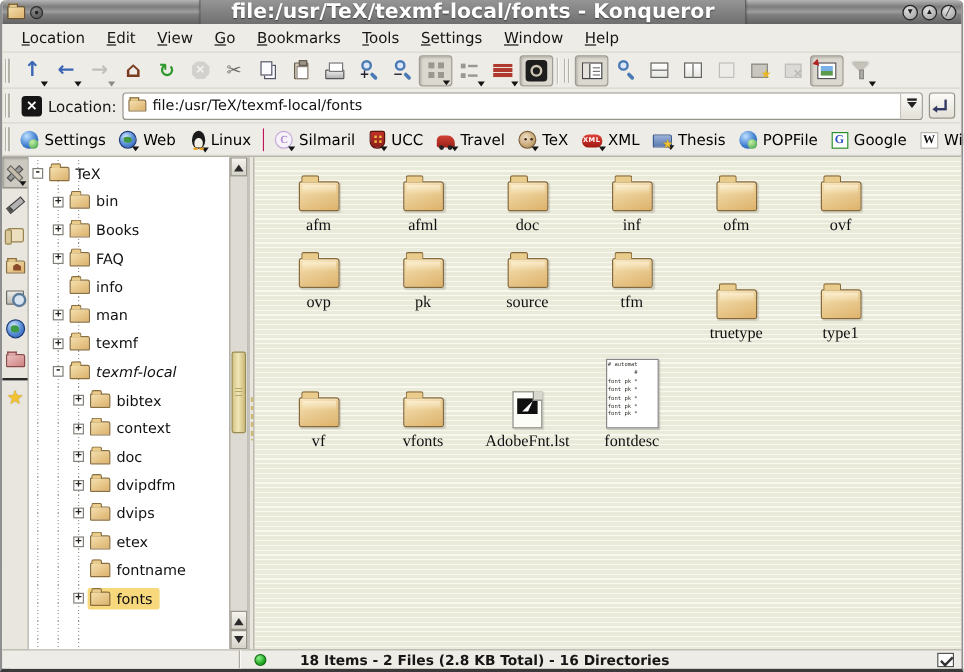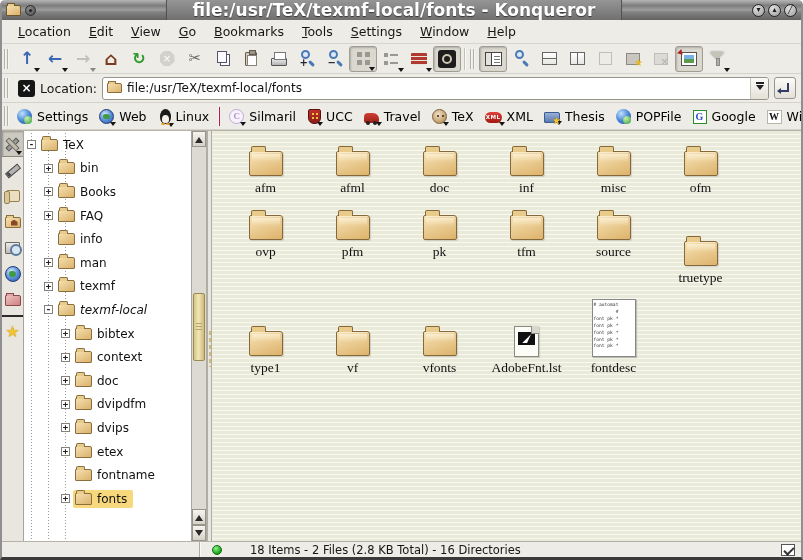--- a/index.html
+++ b/index.html
@@ -315,21 +315,21 @@
   .fitem.docfile .doc-black::before { content:''; position:absolute; left:4px; top:2px; width:9px;
     height:9px; background:#fff; clip-path:polygon(0 100%,100% 0,55% 100%); }
   .fitem.preview .ficon { width:44px; height:58px; margin-bottom:3px; background:#fff;
     border:1px solid #888; box-shadow:1px 1px 1px #00000033; padding:2px 1px;
     align-items:flex-start; justify-content:flex-start; overflow:hidden; }
   .fitem.preview .ptext { display:block; margin:0; font:4.6px/1.5 "DejaVu Sans Mono",monospace;
     color:#33302a; }
 
   
   .statusbar { height:16px; flex:none; display:flex; align-items:center; background:#eeece6;
-    border-top:1px solid #b5b2a9; font-size:11.5px; color:#161616; padding:0 6px; }
+    border-top:1px solid #b5b2a9; font-size:11.5px; color:#161616; padding:0 6px;font-weight:bold; }
   .status-left-pane { width:192px; align-self:stretch; border-right:1px solid #aeaba2;
     box-shadow:1px 0 0 #fbfaf6; flex:none; }
   .led { width:10px; height:10px; border-radius:50%; margin:0 0 0 12px; flex:none;
     background:radial-gradient(circle at 35% 30%,#8cf48c,#18a018 70%); border:1px solid #0c6a0c; }
   .status-text { margin-left:28px; white-space:nowrap; }
   .flagbox { margin-left:auto; width:14px; height:12px; border:1px solid #555; background:#fff;
     position:relative; flex:none; }
   .flagbox::after { content:''; position:absolute; left:2px; top:2px; width:8px; height:4px;
     border-left:2px solid #333; border-bottom:2px solid #333; transform:rotate(-45deg); }
 </style>
@@ -778,75 +778,68 @@
           </div>
 
           <div class="fitem folder">
             <span class="ficon">
               
               
             </span>
             <span class="flabel">inf</span>
           </div>
 
+
           <div class="fitem folder">
             <span class="ficon">
               
               
             </span>
-            <span class="flabel">misc</span>
+            <span class="flabel">ofm</span>
           </div>
 
           <div class="fitem folder">
             <span class="ficon">
               
               
             </span>
-            <span class="flabel">ofm</span>
-          </div>
-
+            <span class="flabel">ovf</span>
+          </div>
 
           <div class="fitem folder">
             <span class="ficon">
               
               
             </span>
             <span class="flabel">ovp</span>
           </div>
 
+
           <div class="fitem folder">
             <span class="ficon">
               
               
             </span>
-            <span class="flabel">pfm</span>
+            <span class="flabel">pk</span>
           </div>
 
           <div class="fitem folder">
             <span class="ficon">
               
               
             </span>
-            <span class="flabel">pk</span>
+            <span class="flabel">source</span>
           </div>
 
           <div class="fitem folder">
             <span class="ficon">
               
               
             </span>
             <span class="flabel">tfm</span>
-          </div>
-
-          <div class="fitem folder">
-            <span class="ficon">
-              
-              
-            </span>
-            <span class="flabel">source</span>
           </div>
 
           <div class="fitem folder tall">
             <span class="ficon">
               
               
             </span>
             <span class="flabel">truetype</span>
           </div>
 

